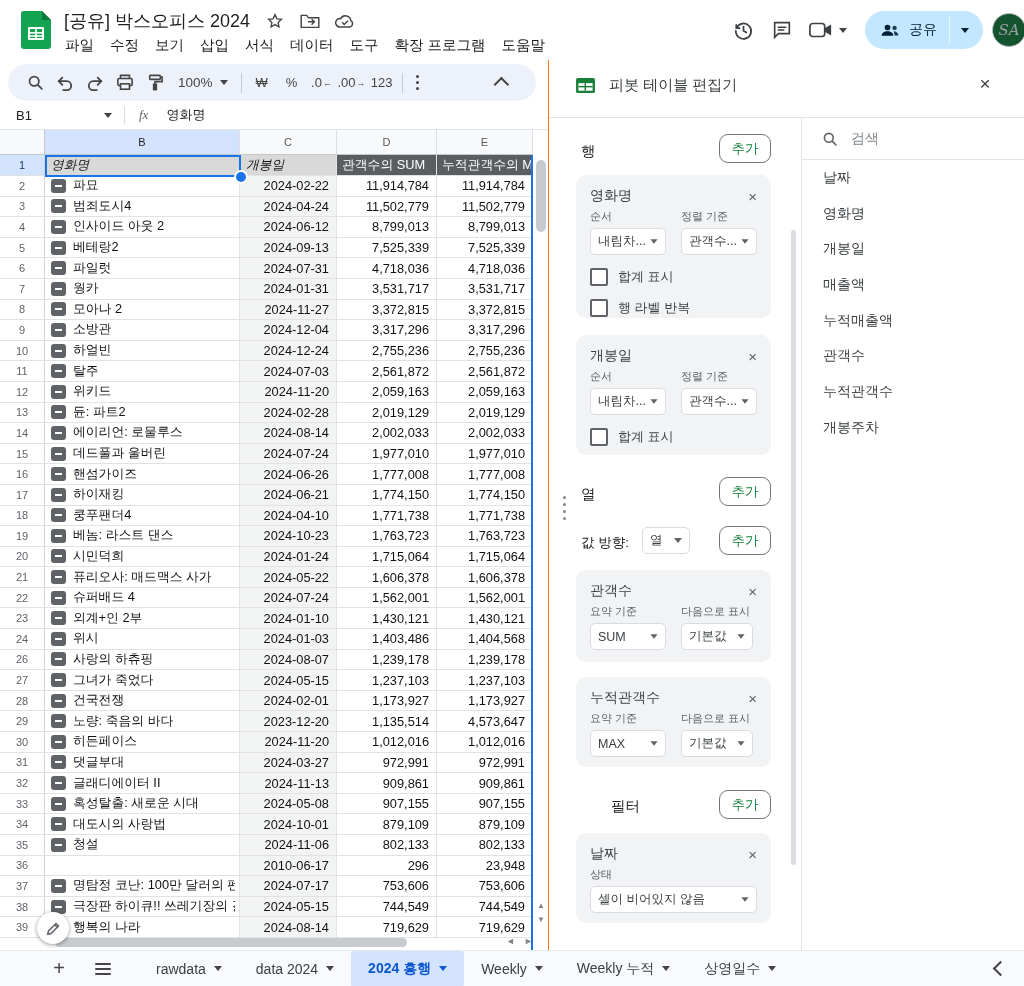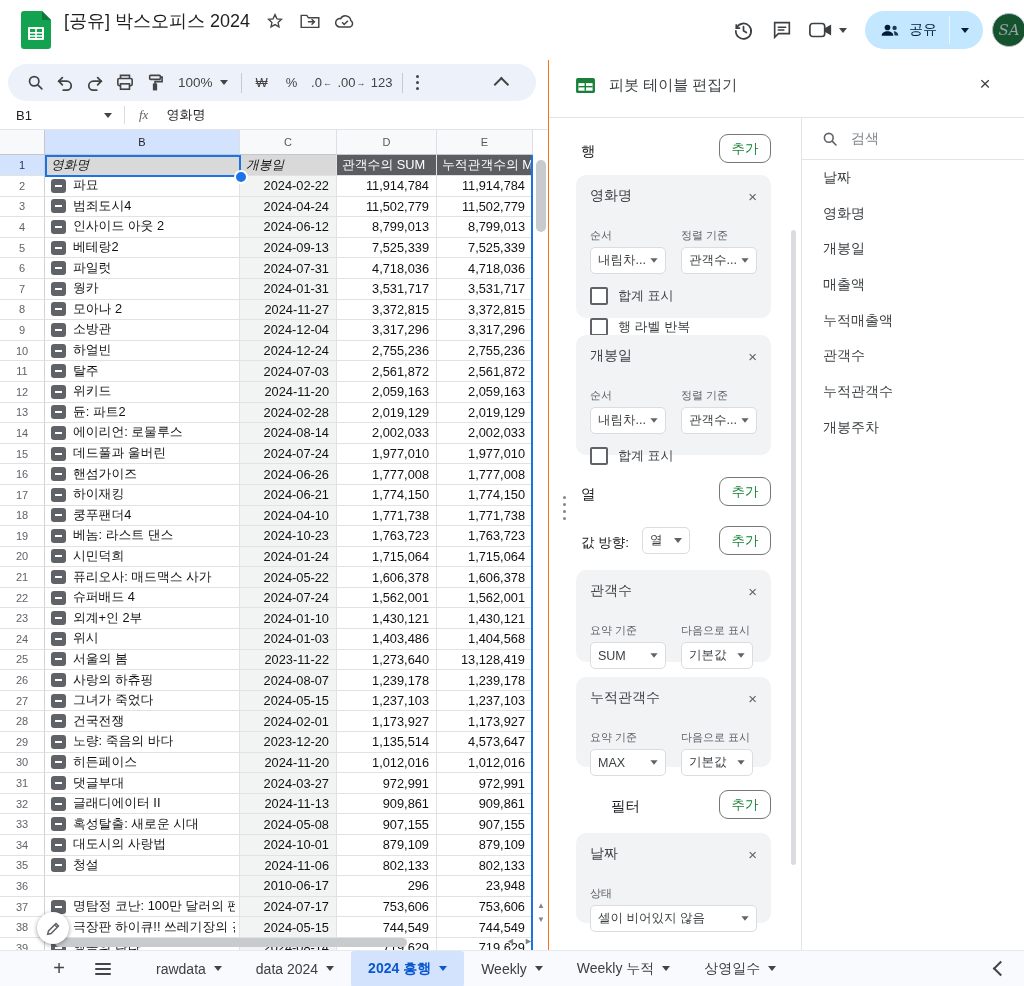--- a/index.html
+++ b/index.html
@@ -82,21 +82,21 @@
   .p-close{position:absolute;left:424px;top:12px;font-size:19px;color:#444;width:24px;height:24px;display:flex;align-items:center;justify-content:center;}
   .p-div1{position:absolute;left:0;top:57px;width:476px;height:1px;background:#e1e4e8;}
   .p-rdiv{position:absolute;left:252px;top:58px;width:1px;height:832px;background:#e1e4e8;}
   .sec-label{position:absolute;font-size:14.5px;color:#202124;}
   .add-btn{position:absolute;width:52px;height:29px;border:1px solid #747775;border-radius:9px;background:#fff;
            color:#188038;font-size:13.5px;display:flex;align-items:center;justify-content:center;}
   .card{position:absolute;left:27px;width:195px;background:#f1f3f4;border-radius:10px;box-sizing:border-box;padding:12px 14px;}
   .card-head{display:flex;align-items:center;justify-content:space-between;}
   .card-title{font-size:14px;color:#3c4043;}
   .card-x{font-size:15px;color:#5f6368;}
-  .dd-row{display:flex;gap:15px;margin-top:23px;}
+  .dd-row{display:flex;gap:15px;margin-top:4px;}
   .dd-col{display:flex;flex-direction:column;}
   .dd-label{font-size:11px;color:#5f6368;margin-bottom:4px;white-space:nowrap;}
   .dropdown{height:27px;background:#fff;border:1px solid #dadce0;border-radius:5px;display:flex;align-items:center;
             justify-content:space-between;padding:0 7px;font-size:12.5px;color:#3c4043;width:76px;box-sizing:border-box;white-space:nowrap;}
   .dropdown.full{width:167px;}
   .dropdown .caret{border-top-color:#5f6368;transform:scale(.9);}
   .chk-row{display:flex;align-items:center;gap:10px;margin-top:13px;}
   .chk{width:14px;height:14px;border:2px solid #5f6368;border-radius:2px;background:#fff;flex:none;}
   .chk-label{font-size:13px;color:#3c4043;}
   .dir-label{position:absolute;left:32px;top:474px;font-size:13.5px;color:#202124;}
@@ -152,20 +152,31 @@
             <path d="M10 11 h7 M14.5 8 l3 3 -3 3" stroke-linecap="round"></path>
           </svg>
       </span>
       <span class="tiny-ic">
         <svg width="20" height="15" viewBox="0 0 24 17" fill="none" stroke="#444" stroke-width="1.8">
             <path d="M6 15 a5 5 0 1 1 .8-9.9 A6.5 6.5 0 0 1 19 7.5 a4.2 4.2 0 0 1 -.5 7.5 z"></path>
             <path d="M8.5 9.5 l2.5 2.5 4.5-4.5"></path>
           </svg>
       </span>
     </div>
+    <nav class="menubar" id="menubar">
+        <span class="menu-item">파일</span>
+        <span class="menu-item">수정</span>
+        <span class="menu-item">보기</span>
+        <span class="menu-item">삽입</span>
+        <span class="menu-item">서식</span>
+        <span class="menu-item">데이터</span>
+        <span class="menu-item">도구</span>
+        <span class="menu-item">확장 프로그램</span>
+        <span class="menu-item">도움말</span>
+      </nav>
     <div class="topbar-right">
       <span class="tb-ic">
         <svg width="23" height="23" viewBox="0 0 24 24" fill="none" stroke="#3c4043" stroke-width="1.8">
             <path d="M4.5 5.5 v4 h4"></path>
             <path d="M4.8 9.2 a8 8 0 1 1 -.8 3.3" stroke-linecap="round"></path>
             <path d="M12 8 v4.3 l3 1.8" stroke-linecap="round"></path>
           </svg>
       </span>
       <span class="tb-ic">
         <svg width="22" height="22" viewBox="0 0 24 24" fill="none" stroke="#3c4043" stroke-width="1.8">
@@ -558,32 +569,20 @@
               <span class="chip">
                 <i></i>
               </span>
               <span class="mname">위시</span>
             </div>
             <div class="cell cell-c">2024-01-03</div>
             <div class="cell cell-d">1,403,486</div>
             <div class="cell cell-e">1,404,568</div>
           </div>
           <div class="grow">
-            <div class="cell cell-num">25</div>
-            <div class="cell cell-b">
-              <span class="chip">
-                <i></i>
-              </span>
-              <span class="mname">서울의 봄</span>
-            </div>
-            <div class="cell cell-c">2023-11-22</div>
-            <div class="cell cell-d">1,273,640</div>
-            <div class="cell cell-e">13,128,419</div>
-          </div>
-          <div class="grow">
             <div class="cell cell-num">26</div>
             <div class="cell cell-b">
               <span class="chip">
                 <i></i>
               </span>
               <span class="mname">사랑의 하츄핑</span>
             </div>
             <div class="cell cell-c">2024-08-07</div>
             <div class="cell cell-d">1,239,178</div>
             <div class="cell cell-e">1,239,178</div>

